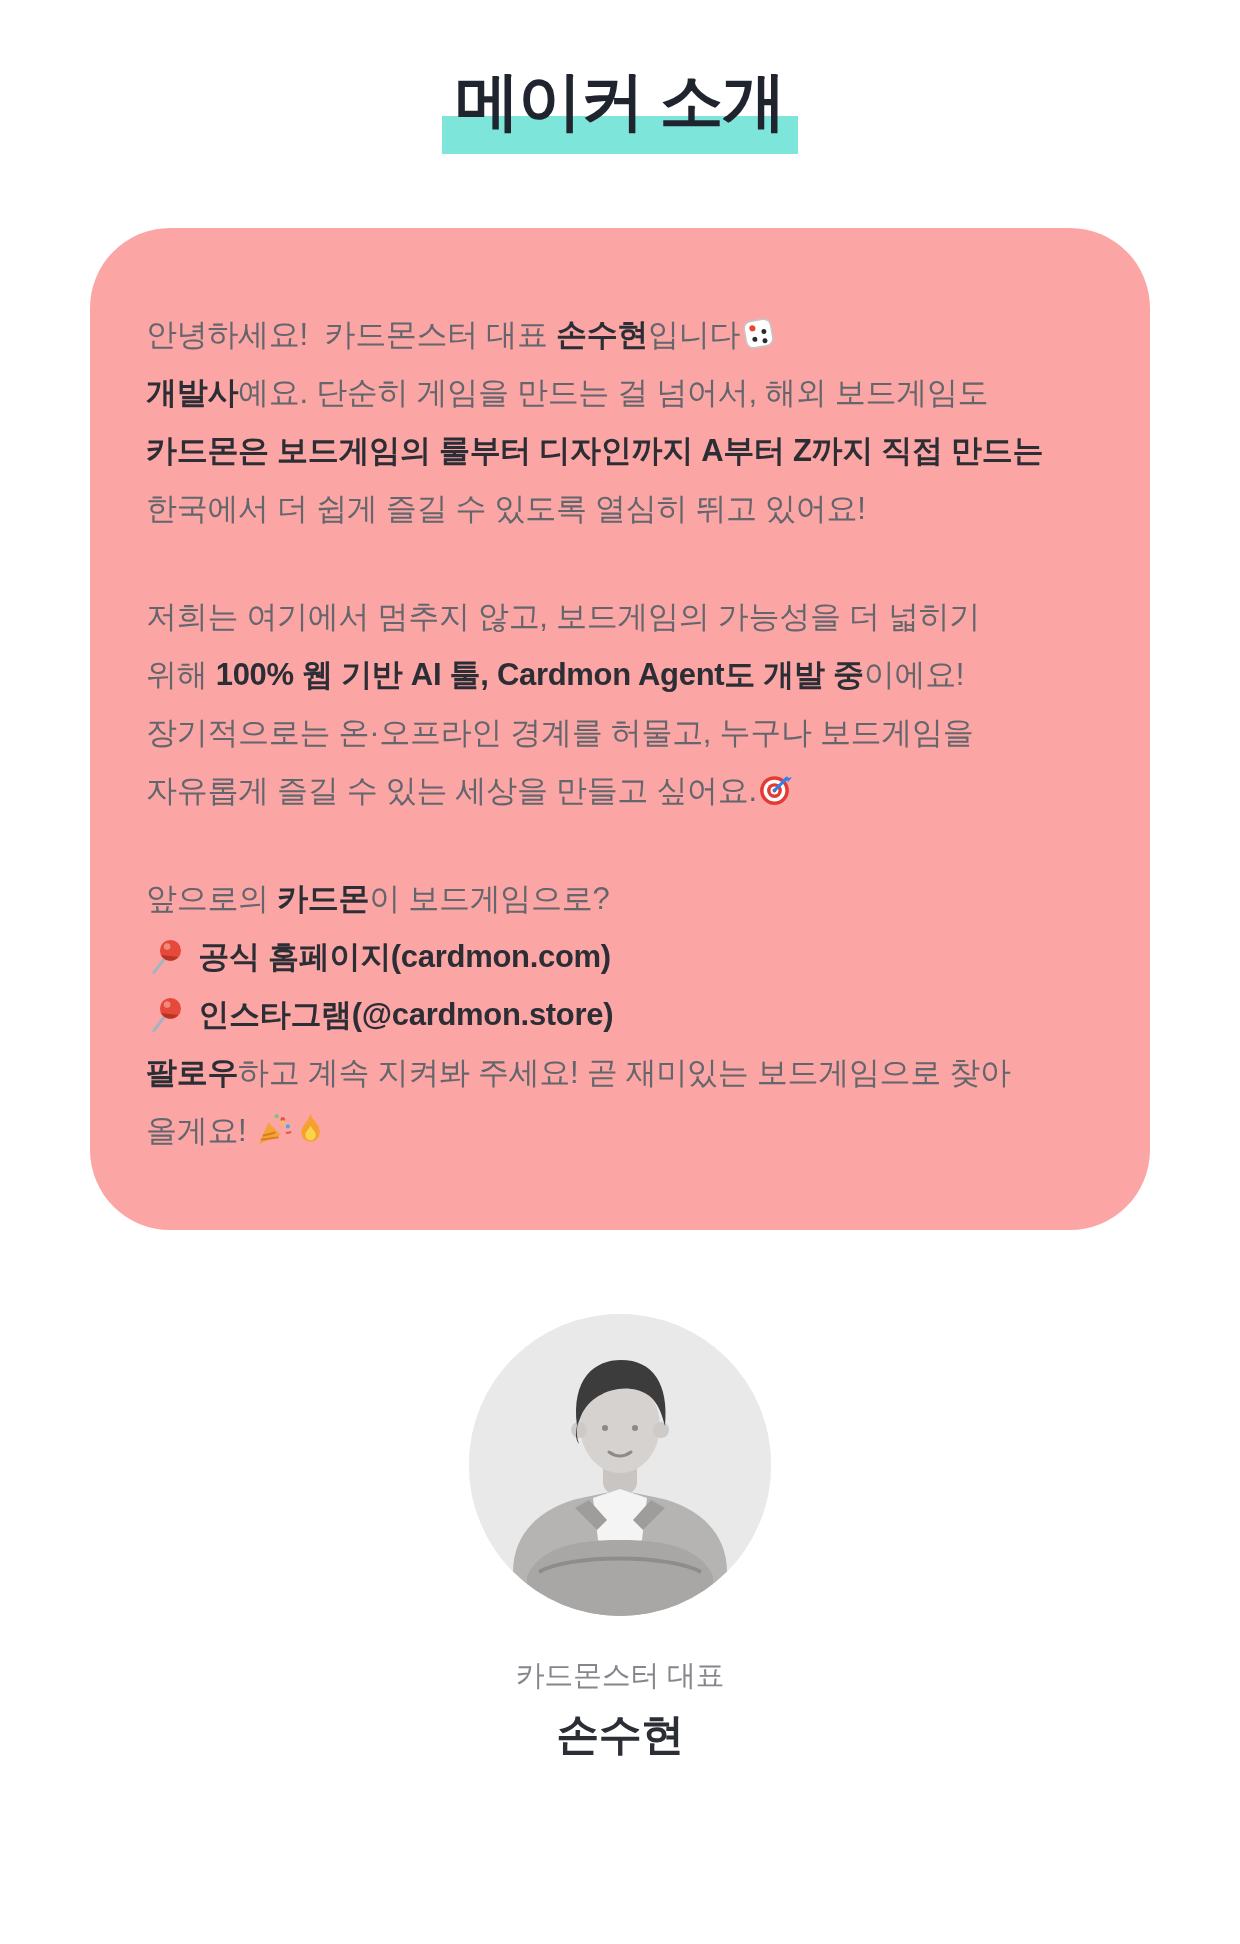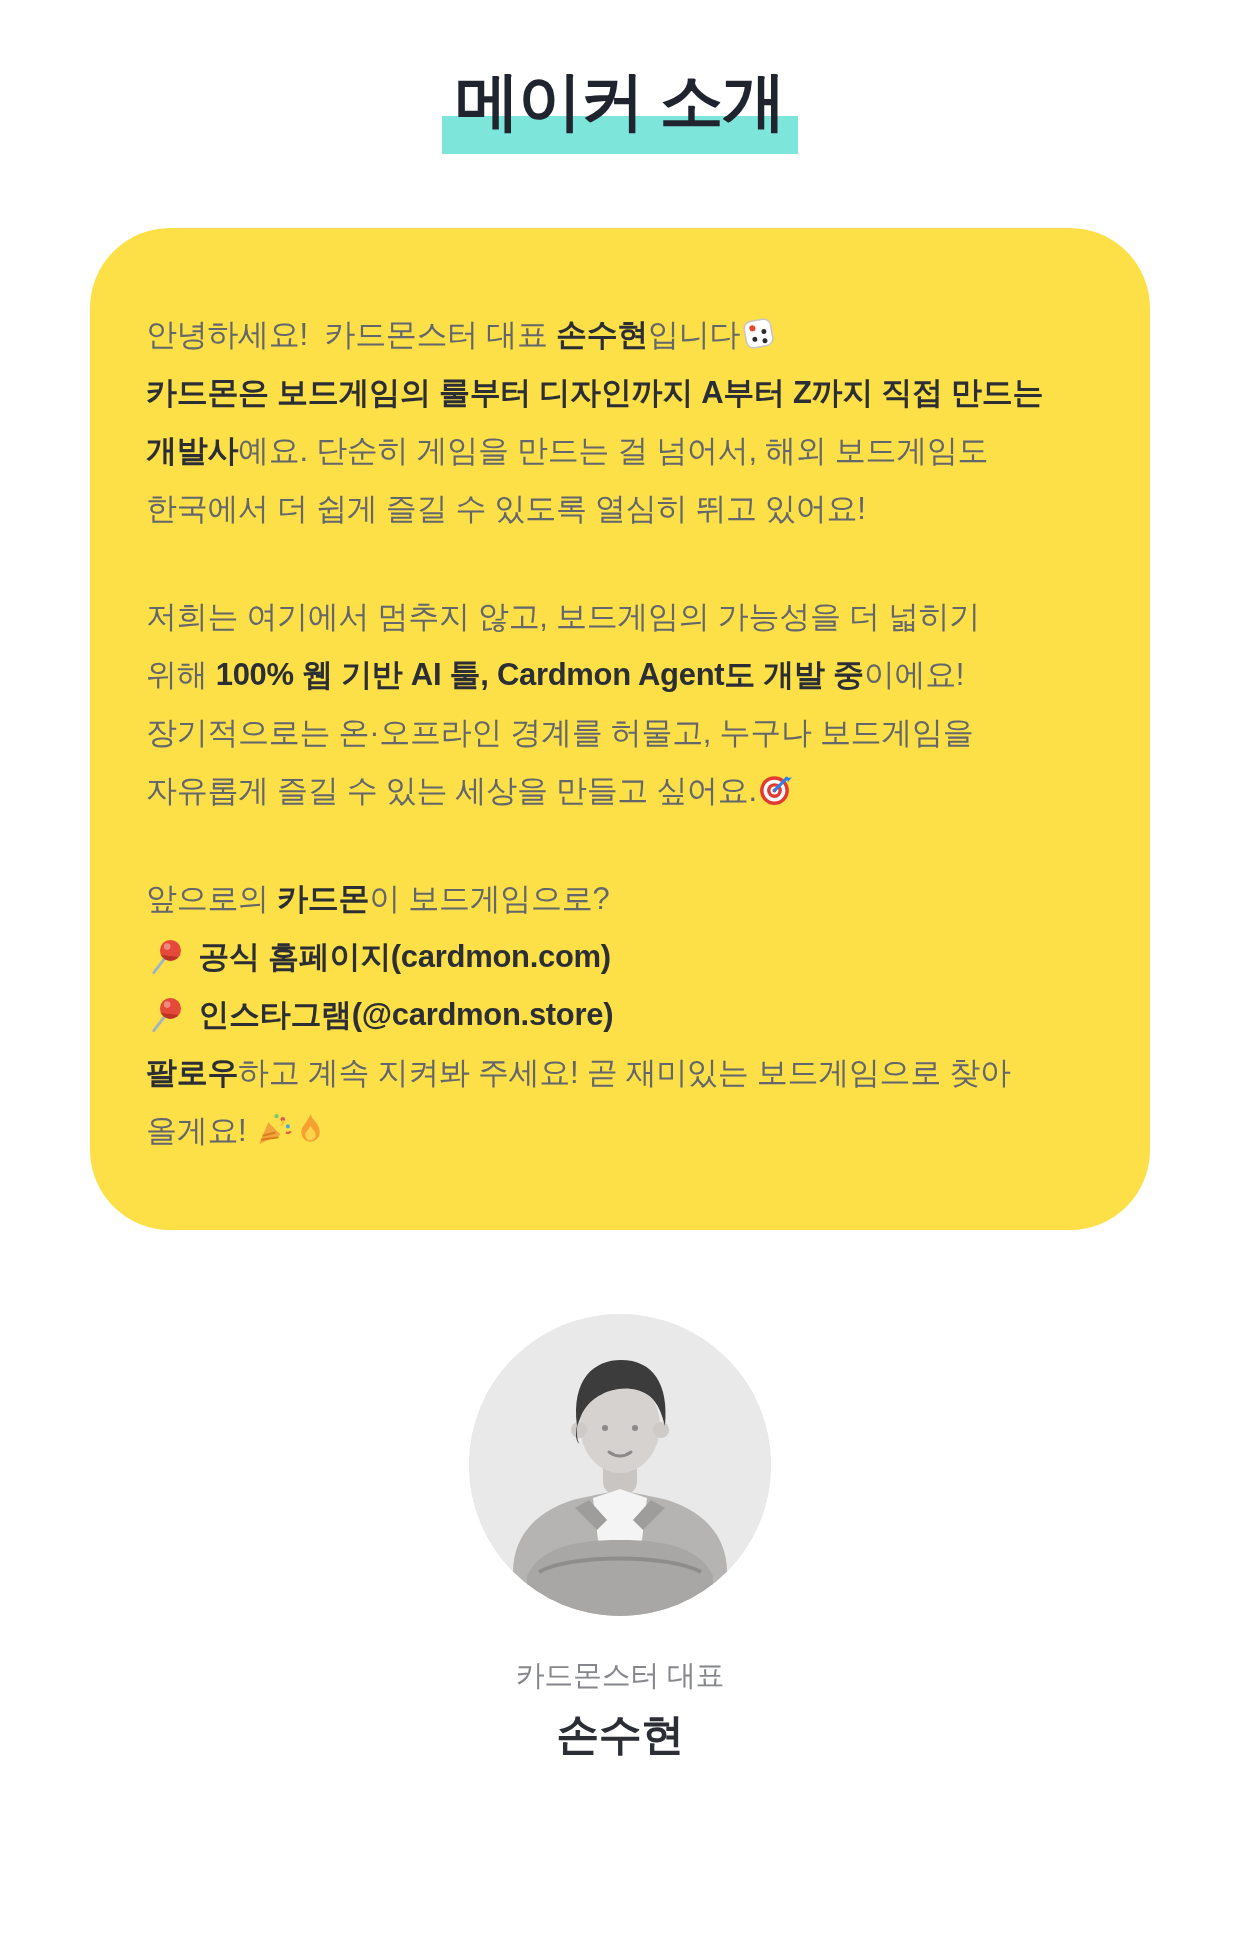--- a/index.html
+++ b/index.html
@@ -13,21 +13,21 @@
   .page-title{
     display:inline-block;
     font-size:64px;font-weight:800;letter-spacing:-1.5px;
     color:#1f242e;line-height:86px;
     padding:0 14px 10px 14px;
     background:linear-gradient(to bottom, transparent 60%, #7ee5da 60%);
   }
   .card{
     width:1060px;box-sizing:border-box;
     margin:74px auto 0 auto;
-    background:#fde047;border-radius:80px;
+    background:#fca5a5;border-radius:80px;
     padding:78px 52px 70px 56px;
   }
   .para + .para{margin-top:50px;}
   .line{
     font-size:31px;line-height:58px;color:#63666c;
     white-space:pre-wrap;letter-spacing:-0.3px;
   }
   .line .b{font-weight:700;color:#2b2e35;}
   .emoji{
     display:inline-block;width:37px;height:37px;
@@ -61,22 +61,22 @@
       <div class="para">
         <div class="line"><span>안녕하세요!  카드몬스터 대표 </span><span class="b">손수현</span><span>입니다</span><span class="emoji"><svg viewBox="0 0 36 36">
               <g transform="rotate(-10 18 18)">
                 <rect x="5" y="5" width="26" height="26" rx="7" fill="#ffffff" stroke="#c6c6c6" stroke-width="1.5"></rect>
                 <circle cx="13" cy="12" r="3" fill="#e8472e"></circle>
                 <circle cx="23.5" cy="17" r="2.4" fill="#2b2b2b"></circle>
                 <circle cx="13.5" cy="23" r="2.4" fill="#2b2b2b"></circle>
                 <circle cx="23" cy="26" r="2.4" fill="#2b2b2b"></circle>
               </g>
             </svg></span></div>
+        <div class="line"><span class="b">개발사</span><span>예요. 단순히 게임을 만드는 걸 넘어서, 해외 보드게임도</span></div>
         <div class="line"><span class="b">카드몬은 보드게임의 룰부터 디자인까지 A부터 Z까지 직접 만드는</span></div>
-        <div class="line"><span class="b">개발사</span><span>예요. 단순히 게임을 만드는 걸 넘어서, 해외 보드게임도</span></div>
         <div class="line"><span>한국에서 더 쉽게 즐길 수 있도록 열심히 뛰고 있어요!</span></div>
       </div>
       <div class="para">
         <div class="line"><span>저희는 여기에서 멈추지 않고, 보드게임의 가능성을 더 넓히기</span></div>
         <div class="line"><span>위해 </span><span class="b">100% 웹 기반 AI 툴, Cardmon Agent도 개발 중</span><span>이에요!</span></div>
         <div class="line"><span>장기적으로는 온·오프라인 경계를 허물고, 누구나 보드게임을</span></div>
         <div class="line"><span>자유롭게 즐길 수 있는 세상을 만들고 싶어요.</span><span class="emoji"><svg viewBox="0 0 36 36">
               <circle cx="17" cy="19" r="14" fill="#e23b32"></circle>
               <circle cx="17" cy="19" r="10.6" fill="#ffffff"></circle>
               <circle cx="17" cy="19" r="7.2" fill="#e23b32"></circle>

